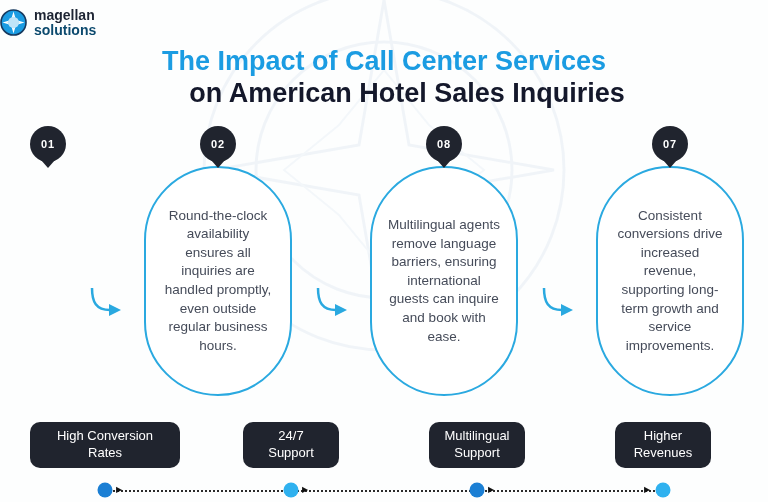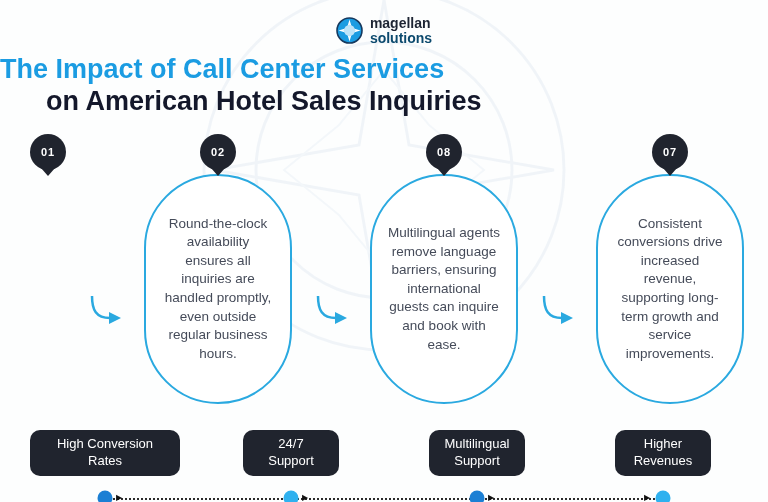--- a/index.html
+++ b/index.html
@@ -10,28 +10,28 @@
     overflow:hidden;
   }
   .page { position:relative; width:768px; height:502px; background:#fdfefe; overflow:hidden; }
 
   
   .watermark { position:absolute; left:50%; top:170px; transform:translate(-50%,-50%); z-index:0; opacity:.6; }
 
   .content { position:relative; z-index:1; }
 
   
-  .header { display:flex; justify-content:center; padding-top:16px; }
+  .header { display:flex; justify-content:flex-start; padding-top:8px; }
   .logo { display:flex; align-items:center; gap:7px; }
   .logo-text { line-height:1.05; font-weight:bold; font-size:14px; }
   .logo-line1 { display:block; color:#1d2433; }
   .logo-line2 { display:block; color:#0c4a6e; }
 
   
-  .title { margin-top:9px; font-weight:bold; font-size:27px; line-height:1.18; }
+  .title { text-align:center; margin-top:9px; font-weight:bold; font-size:27px; line-height:1.18; }
   .title-line1 { color:#1b9ce2; display:block; }
   .title-line2 { color:#14182b; display:block;padding-left:46px; }
 
   
   .steps { display:flex; align-items:flex-start; padding:0 30px; margin-top:16px;gap:21px; }
   .step { flex:1 1 0; display:flex; flex-direction:column; align-items:center; }
   .badge { position:relative; z-index:2; width:36px; height:36px; border-radius:50%;
            background:#20242e; color:#fff; display:flex; align-items:center; justify-content:center;
            font-size:11px; font-weight:bold; letter-spacing:1px; }
   .badge::after { content:""; position:absolute; bottom:-6px; left:50%; transform:translateX(-50%);

